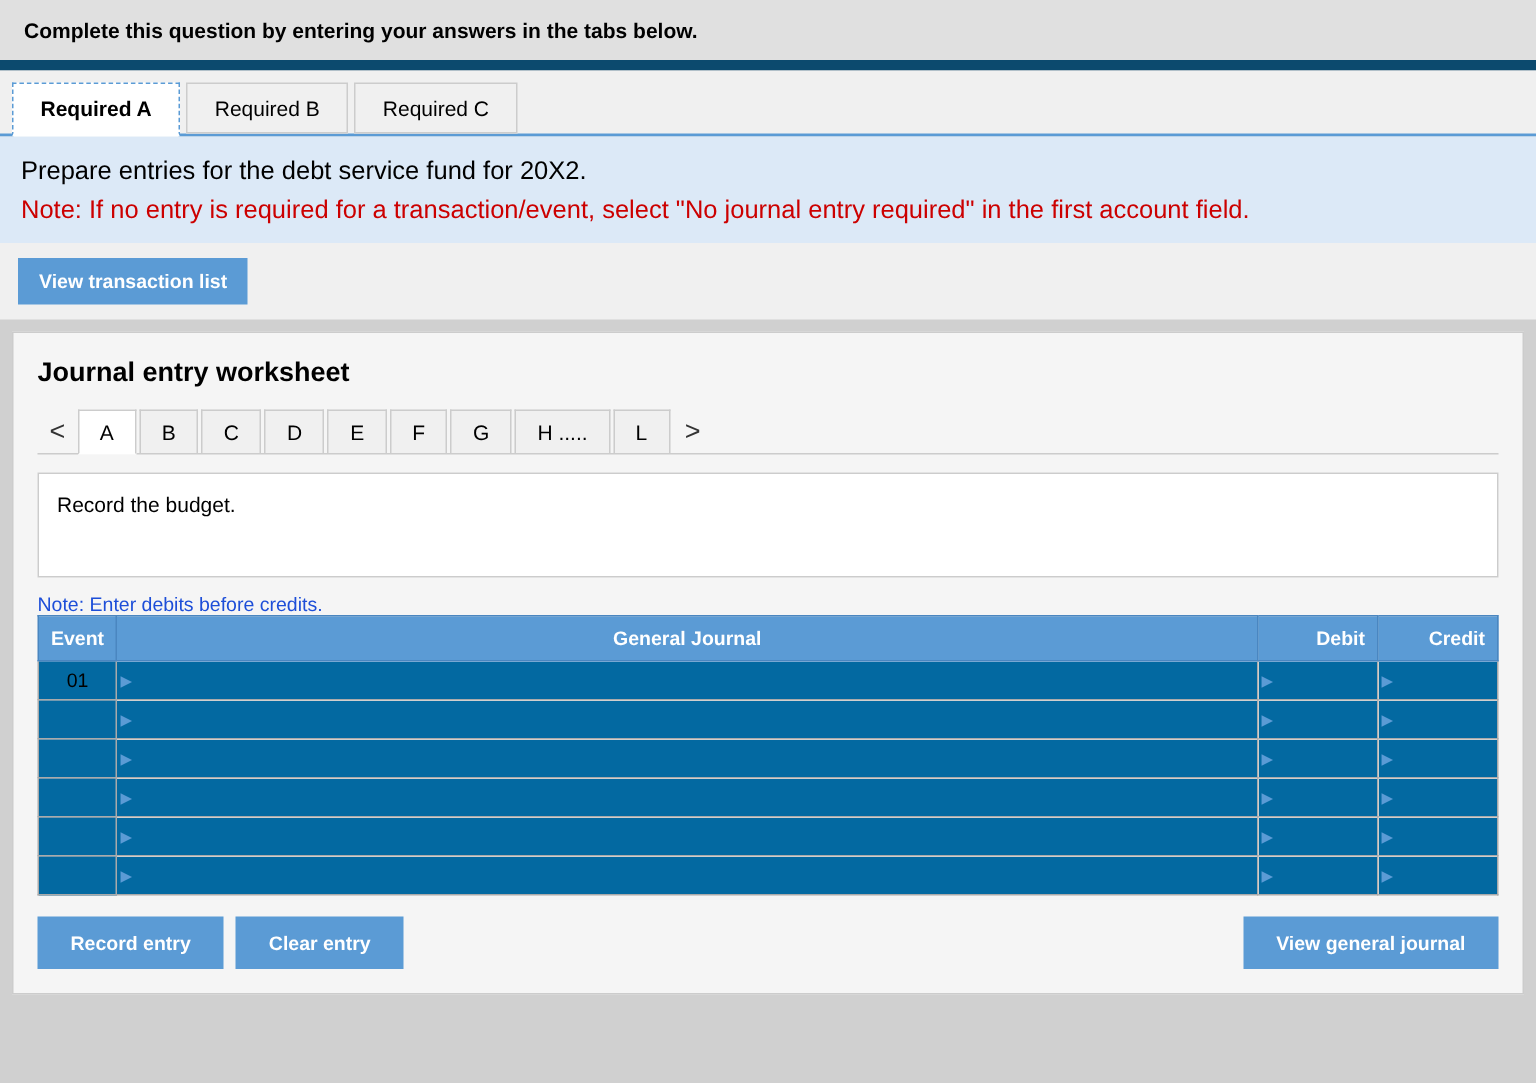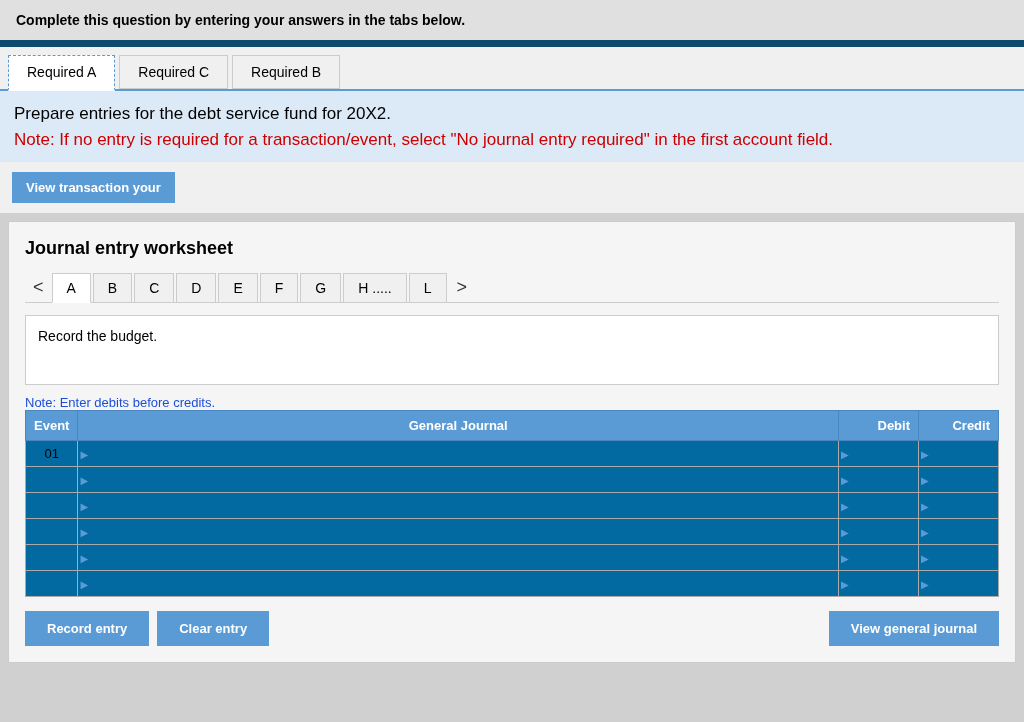--- a/index.html
+++ b/index.html
@@ -30,21 +30,21 @@
       font-size: 14px;
     }
 
     .tab.active {
       background: #fff;
       border-bottom: 2px solid #fff;
       border-top: 1px solid #5b9bd5;
       border-left: 1px solid #5b9bd5;
       border-right: 1px solid #5b9bd5;
       margin-bottom: -2px;
-      font-weight: normal;
+      font-weight: bold;
     }
 
     .tab.active {
       border: 1px dashed #5b9bd5;
       border-bottom: 2px solid #fff;
       background: #fff;
     }
 
     .instruction-box {
       background: #dce9f7;
@@ -224,34 +224,34 @@
 
 <div class="top-banner">
   <span>Complete this question by entering your answers in the tabs below.</span>
 </div>
 
 <div class="tabs-bar">
   <div class="tab active">
     <span>Required A</span>
   </div>
   <div class="tab">
+    <span>Required B</span>
+  </div>
+  <div class="tab">
     <span>Required C</span>
-  </div>
-  <div class="tab">
-    <span>Required B</span>
   </div>
 </div>
 
 <div class="instruction-box">
   <div>Prepare entries for the debt service fund for 20X2.</div>
   <div class="instruction-note">Note: If no entry is required for a transaction/event, select "No journal entry required" in the first account field.</div>
 </div>
 
 <div class="view-btn-area">
-  <button class="view-btn">View transaction your</button>
+  <button class="view-btn">View transaction list</button>
 </div>
 
 <div class="worksheet-container">
   <div class="worksheet-title">Journal entry worksheet</div>
 
   <div class="entry-tabs">
     <span class="nav-arrow">&lt;</span>
     <div class="entry-tab active">A</div>
     <div class="entry-tab">B</div>
     <div class="entry-tab">C</div>

